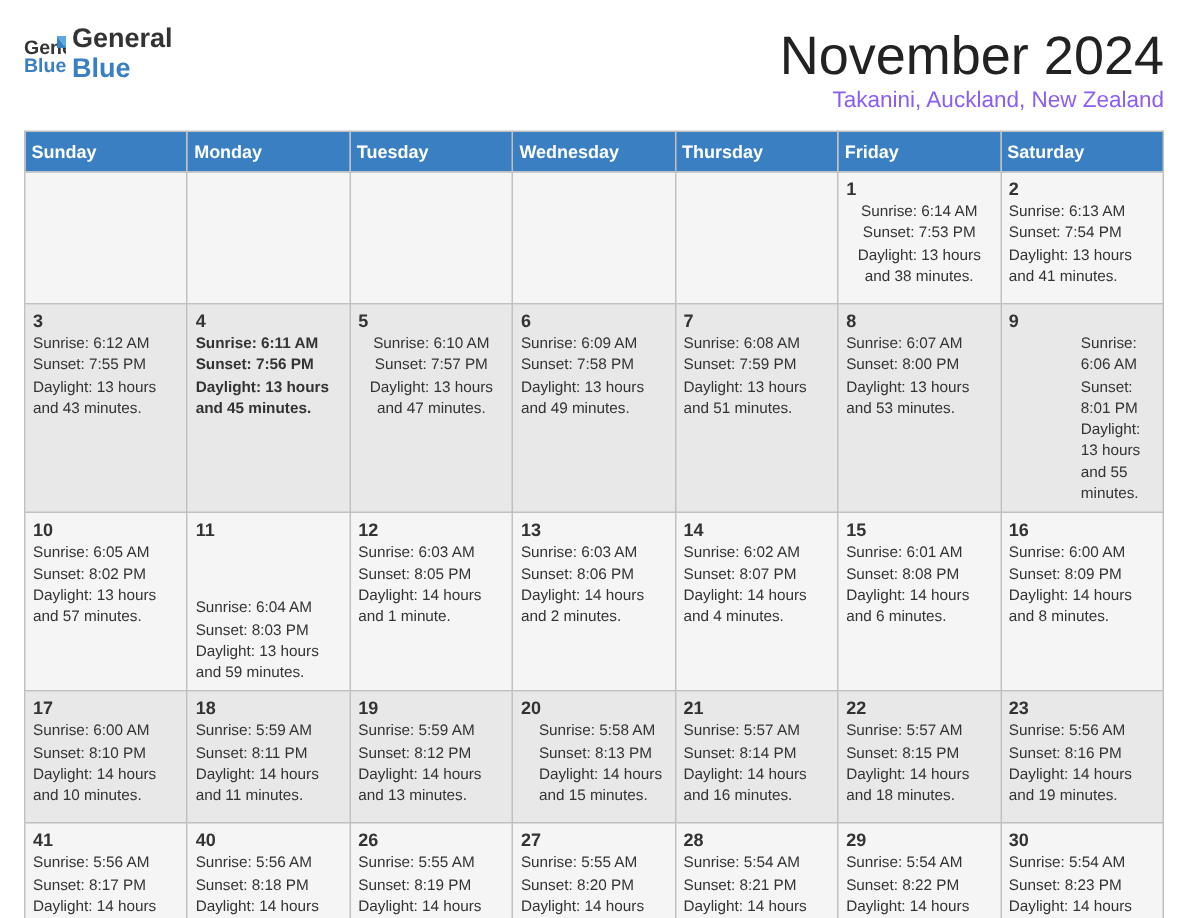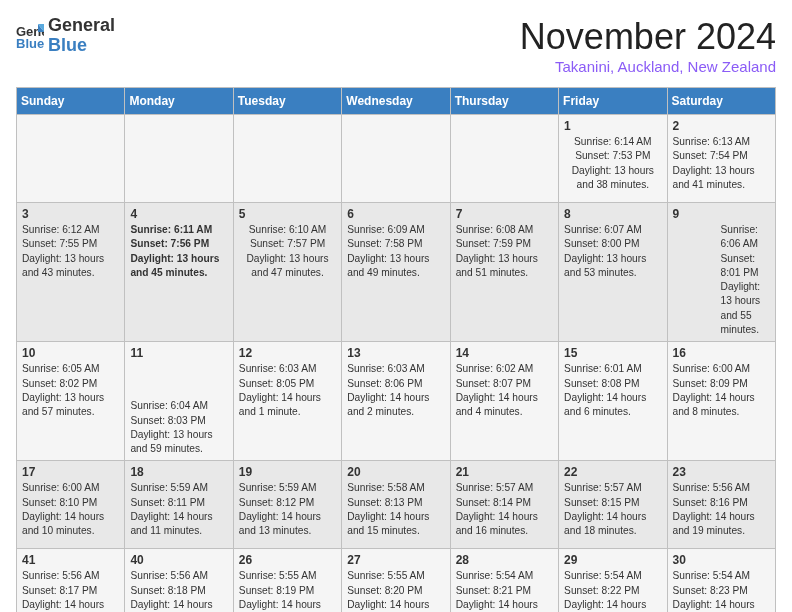--- a/index.html
+++ b/index.html
@@ -252,21 +252,21 @@
         </td>
         <td>
           <span class="day-num">19</span>
           <div class="day-info" style="white-space: pre-line;">Sunrise: 5:59 AM
 Sunset: 8:12 PM
 Daylight: 14 hours
 and 13 minutes.</div>
         </td>
         <td>
           <span class="day-num">20</span>
-          <div class="day-info" style="white-space: pre-line;">Sunrise: 5:58 AM
+          <div class="day-info" style="white-space: pre-line; margin-left: 12px;">Sunrise: 5:58 AM
 Sunset: 8:13 PM
 Daylight: 14 hours
 and 15 minutes.</div>
         </td>
         <td>
           <span class="day-num">21</span>
           <div class="day-info" style="white-space: pre-line;">Sunrise: 5:57 AM
 Sunset: 8:14 PM
 Daylight: 14 hours
 and 16 minutes.</div>

